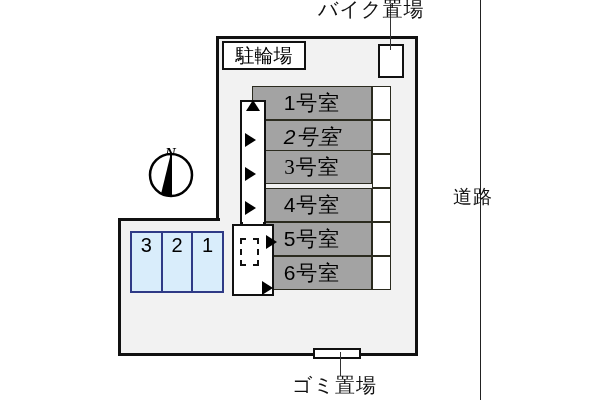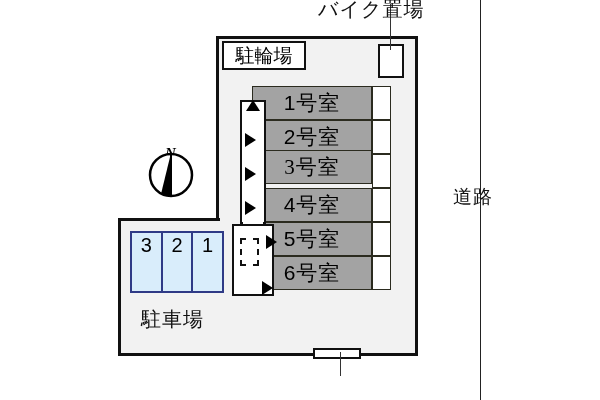--- a/index.html
+++ b/index.html
@@ -321,21 +321,21 @@
   <div class="moto-box"></div>
   <div class="moto-leader"></div>
   <div class="moto-label">バイク置場</div>
 
   <div class="units">
     <div class="unit-row" style="top:0px;">
         <span>1号室</span>
       </div>
     <div class="balcony" style="top:0px;"></div>
 
-    <div class="unit-row" style="top:34px;">
+    <div class="unit-row" style="top:34px;font-style:italic;">
         <span>2号室</span>
       </div>
     <div class="balcony" style="top:34px;"></div>
 
     <div class="unit-row" style="top:64px;font-family:Liberation Serif, serif;">
         <span>3号室</span>
       </div>
     <div class="balcony" style="top:68px;"></div>
 
     <div class="unit-row" style="top:102px;">
@@ -371,25 +371,25 @@
     <div class="parking-space">
         <span>3</span>
       </div>
     <div class="parking-space">
         <span>2</span>
       </div>
     <div class="parking-space">
         <span>1</span>
       </div>
   </div>
-  <div class="parking-label">駐車場</div>
 
   <div class="compass-n">N</div>
   <svg class="compass" viewBox="0 0 46 46">
     <circle cx="23" cy="23" r="21" fill="#ffffff" stroke="#000" stroke-width="2.5"></circle>
     <path d="M23 1 L23 45 L13 42 Z" fill="#000000"></path>
     <line x1="23" y1="1" x2="23" y2="45" stroke="#000" stroke-width="2"></line>
   </svg>
 
   <div class="garbage-box"></div>
   <div class="garbage-leader"></div>
+  <div class="garbage-label">ゴミ置場</div>
 
 </div>
 
 </body></html>

